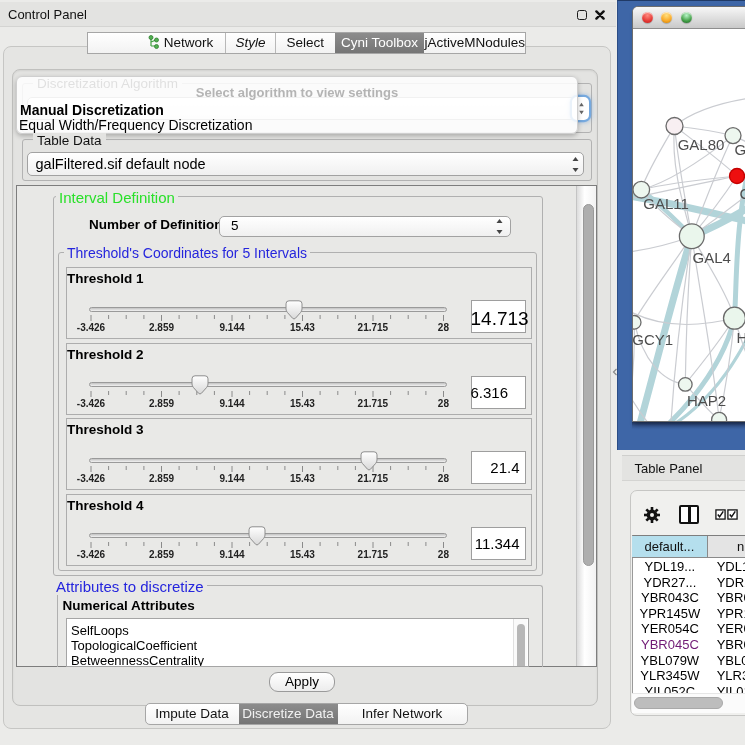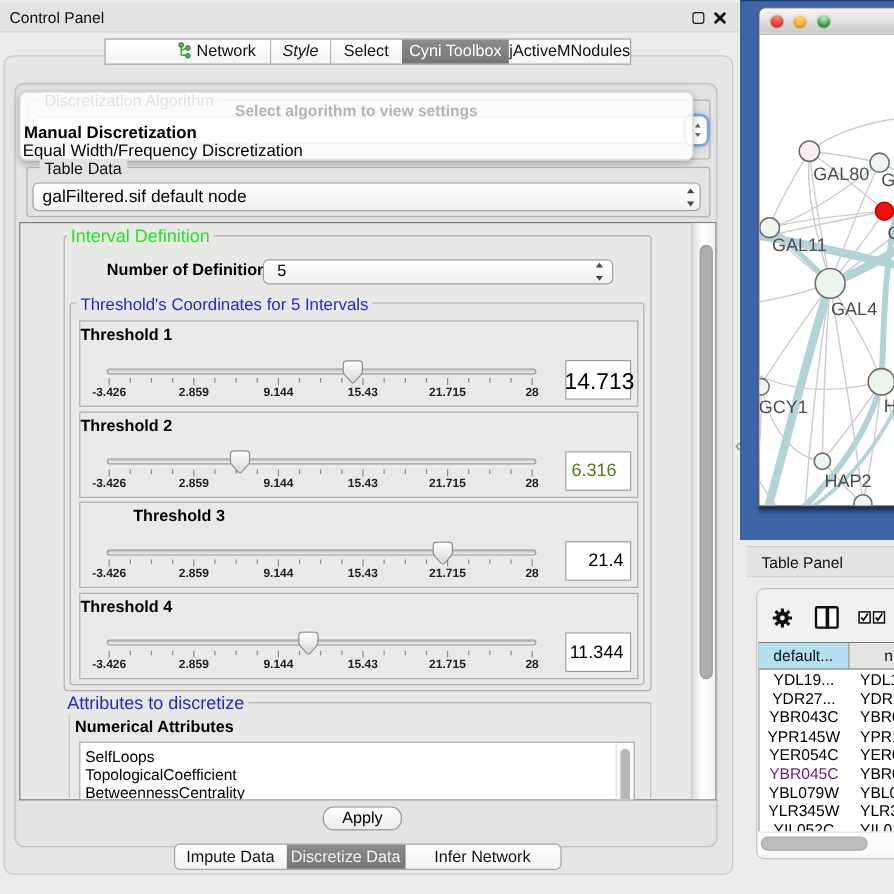--- a/index.html
+++ b/index.html
@@ -156,23 +156,23 @@
 <svg class="abs" style="left:191.2px;top:375.0px;" width="18" height="21" viewBox="0 0 18 21">
 <defs>
       <linearGradient id="thg1" x1="0" y1="0" x2="0" y2="1">
         <stop offset="0" stop-color="#ffffff"></stop>
         <stop offset="1" stop-color="#d8d8d8"></stop>
       </linearGradient>
     </defs>
 <path d="M4 0.8 h10 q3 0 3 3 v5.2 q0 2 -1.5 3.6 l-5 5.6 q-1.5 1.6 -3 0 l-5-5.6 q-1.5-1.6-1.5-3.6 v-5.2 q0-3 3-3 z" fill="url(#thg1)" stroke="#8e8e8e" stroke-width="1"></path>
   </svg>
 <div class="abs" style="left:470.5px;top:375.5px;width:55px;height:33px;background:#fff;border:1px solid #9e9e9e;box-sizing:border-box;"></div>
-<div class="abs" style="left:470.5px;top:383.5px;width:49px;text-align:center;font-size:15px;color:#4d7c0f;">6.316</div>
+<div class="abs" style="left:470.5px;top:383.5px;width:49px;text-align:left;font-size:15px;color:#000000;">6.316</div>
 <div class="abs" style="left:66px;top:418px;width:465.5px;height:72px;border:1px solid #adadad;background:#e9e9e7;box-sizing:border-box;"></div>
-<div class="abs" style="left:67px;top:422px;font-size:13.5px;font-weight:bold;color:#000;margin-left:44px;">Threshold 3</div>
+<div class="abs" style="left:67px;top:422px;font-size:13.5px;font-weight:bold;color:#000;">Threshold 3</div>
 <div class="abs" style="left:89px;top:457.5px;width:358px;height:5px;border:1px solid #9a9a9a;border-radius:3px;background:linear-gradient(#c2c2c2,#f2f2f2);box-sizing:border-box;"></div>
 <svg class="abs" style="left:66px;top:466px;" width="465" height="8" viewBox="0 0 465 8">
     <line x1="25.0" y1="0" x2="25.0" y2="6" stroke="#8a8a8a" stroke-width="1"></line>
     <line x1="42.6" y1="0" x2="42.6" y2="4" stroke="#8a8a8a" stroke-width="1"></line>
     <line x1="60.2" y1="0" x2="60.2" y2="4" stroke="#8a8a8a" stroke-width="1"></line>
     <line x1="77.9" y1="0" x2="77.9" y2="4" stroke="#8a8a8a" stroke-width="1"></line>
     <line x1="95.5" y1="0" x2="95.5" y2="6" stroke="#8a8a8a" stroke-width="1"></line>
     <line x1="113.1" y1="0" x2="113.1" y2="4" stroke="#8a8a8a" stroke-width="1"></line>
     <line x1="130.8" y1="0" x2="130.8" y2="4" stroke="#8a8a8a" stroke-width="1"></line>
     <line x1="148.4" y1="0" x2="148.4" y2="4" stroke="#8a8a8a" stroke-width="1"></line>

